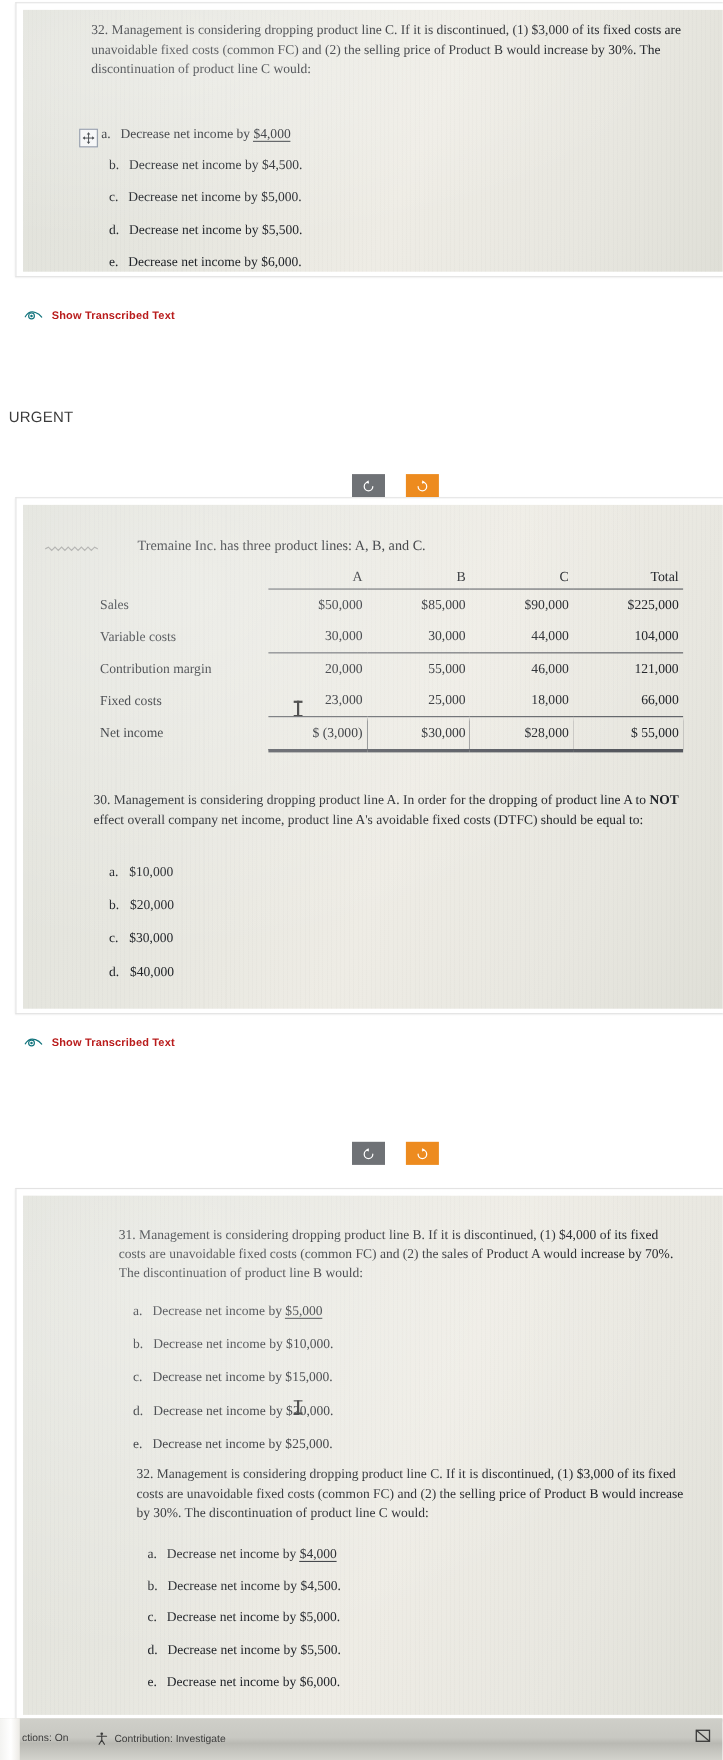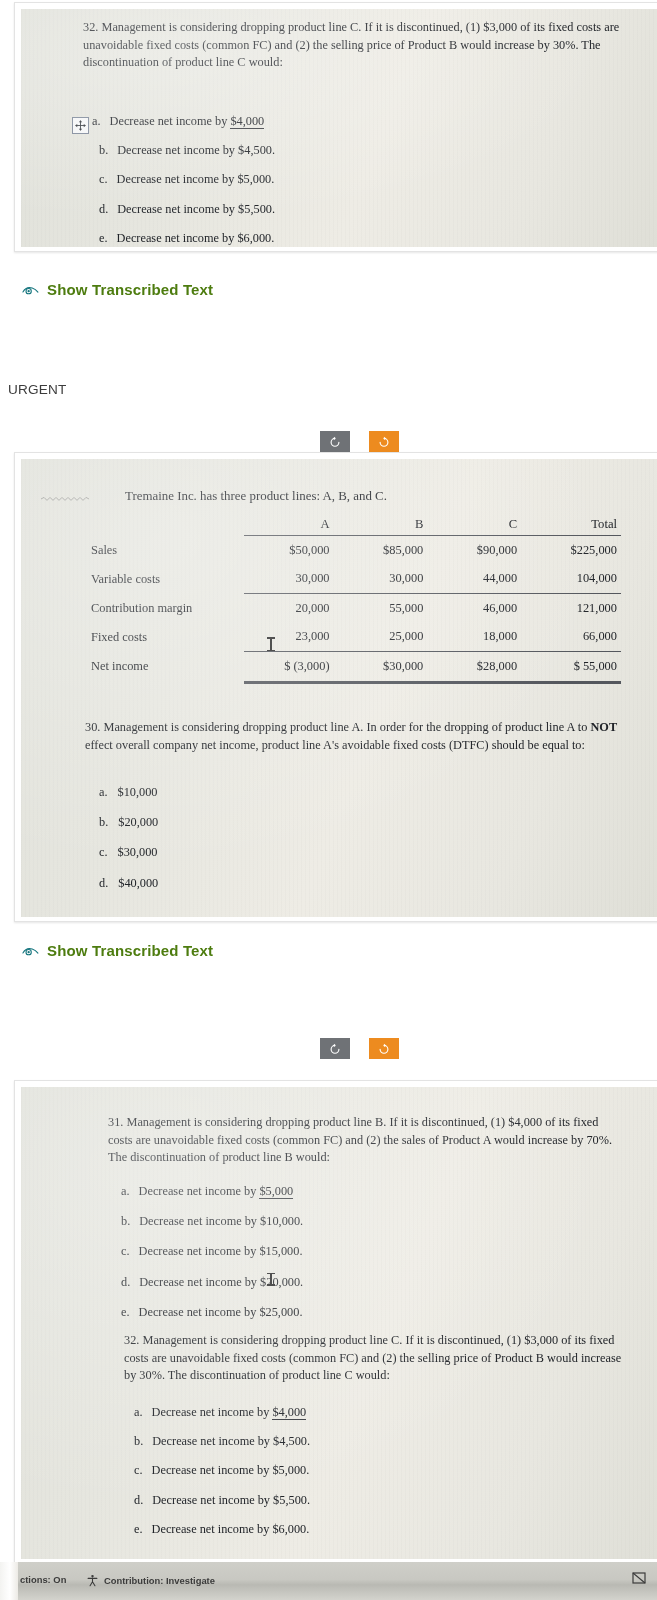--- a/index.html
+++ b/index.html
@@ -46,23 +46,23 @@
     width: 17px; height: 17px;
     border: 1px solid #7b8596;
     background: #f2f3f4;
     display: flex; align-items: center; justify-content: center;
   }
   .move-handle svg { display:block; }
 
   
   .stt {
     position: absolute;
-    display: flex; align-items: flex-end; gap: 8px;
-    color: #4d7c0f;
-    font-size: 15px; font-weight: 700;
+    display: flex; align-items: center; gap: 8px;
+    color: #b91c1c;
+    font-size: 10px; font-weight: 700;
     letter-spacing: .15px;
     cursor: pointer;
     font-family: "Liberation Sans", sans-serif;
   }
   .stt .eye { width: 17px; height: 13px; display:block; }
 
   
   .urgent {
     position: absolute;
     font-size: 13.6px;
@@ -97,21 +97,21 @@
   .caret:before,.caret:after{content:"";position:absolute;left:-3px;width:7.5px;height:1.5px;background:#2b2b2b;}
   .caret:before{top:0;} .caret:after{bottom:0;}
 
   
   .statusbar {
     position: absolute; left: 0; bottom: 0; width: 657px; height: 38px;
     background: linear-gradient(180deg,#cfcfc9 0%,#c8c8c2 46%,#b9b9b3 60%,#d3d3cd 100%);
     display: flex; align-items: center;
     font-family: "Liberation Sans", sans-serif;
   }
-  .statusbar .sb-text { font-size: 9.4px; font-weight: 700; color: #3b3b3b; white-space: nowrap; }
+  .statusbar .sb-text { font-size: 9.4px; font-weight: 400; color: #3b3b3b; white-space: nowrap; }
   .sb-left { position:absolute; left: 20px; top: 12px; }
   .sb-a11y { position:absolute; left: 86px; top: 12px; display:flex; align-items:center; gap:5px; }
   .sb-right { position:absolute; right: 10px; top: 8px; }
   .page-edge{ position:absolute; left:0; top:0; width:18px; height:100%;
               background:linear-gradient(90deg,#f3f3f1 0%,#ffffff 55%,#eceae5 100%); }
 </style>
 </head>
 <body>
 
 <div class="page">
@@ -166,21 +166,21 @@
 
   <div class="stt" style="left:22px; top:281px;">
     <svg class="eye" viewBox="0 0 22 14" aria-hidden="true">
       <path d="M1.2 7.6 C4.4 2.2 9.2 1.2 13.2 2.6 C17 3.9 19.6 6.6 20.6 7.9" fill="none" stroke="#13747d" stroke-width="1.4" stroke-linecap="round"></path>
       <circle cx="8.6" cy="6.6" r="3.4" fill="none" stroke="#13747d" stroke-width="1.4"></circle>
       <circle cx="8.6" cy="6.6" r="1.5" fill="#13747d"></circle>
     </svg>
     <span>Show Transcribed Text</span>
   </div>
 
-  <div class="urgent" style="left:8px; top:382px;">URGENT</div>
+  <div class="urgent" style="left:8px; top:372px;">URGENT</div>
 
   <div class="rotgroup" style="left:320px; top:431px;">
     <button class="rotbtn ccw">
       <svg viewBox="0 0 16 16" width="12" height="12" aria-hidden="true">
         <path d="M13.2 8.4 A5.2 5.2 0 1 1 8 3.2 L8 3.2" fill="none" stroke="#ffffff" stroke-width="1.5" stroke-linecap="round"></path>
         <path d="M8.1 0.9 L5.1 3.2 L8.1 5.3 Z" fill="#ffffff"></path>
       </svg>
     </button>
     <button class="rotbtn cw">
       <svg viewBox="0 0 16 16" width="12" height="12" aria-hidden="true">

